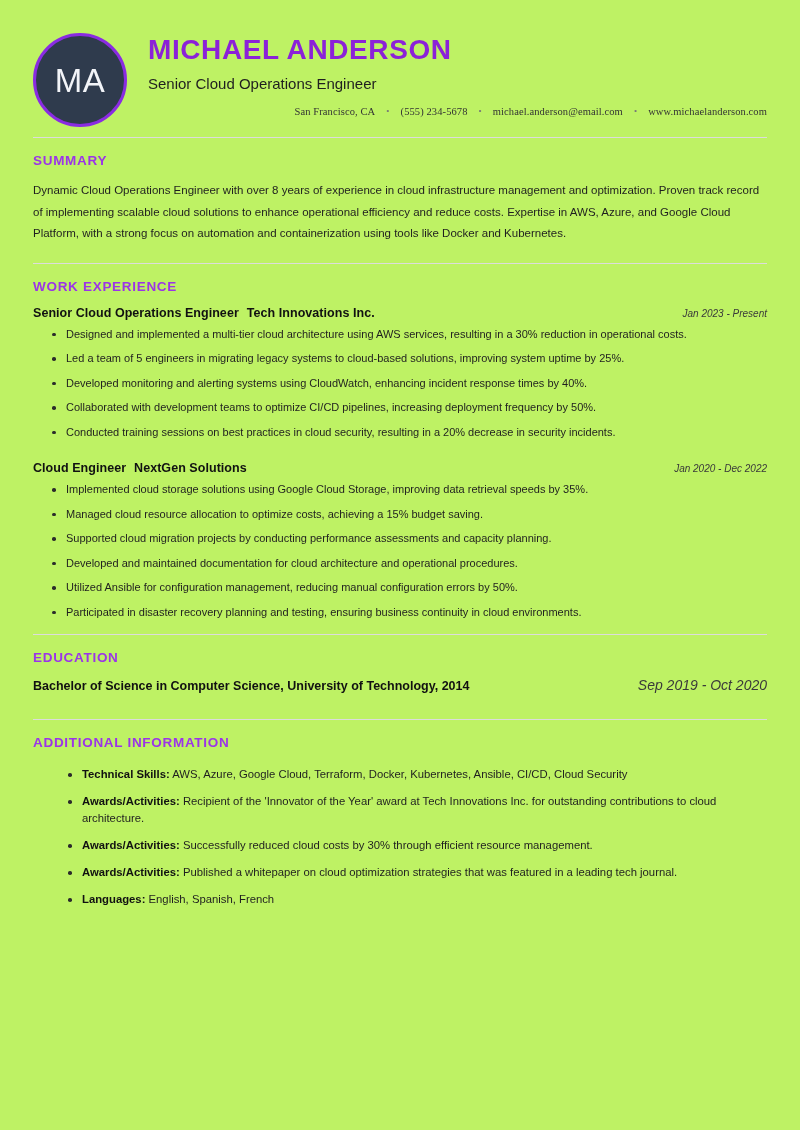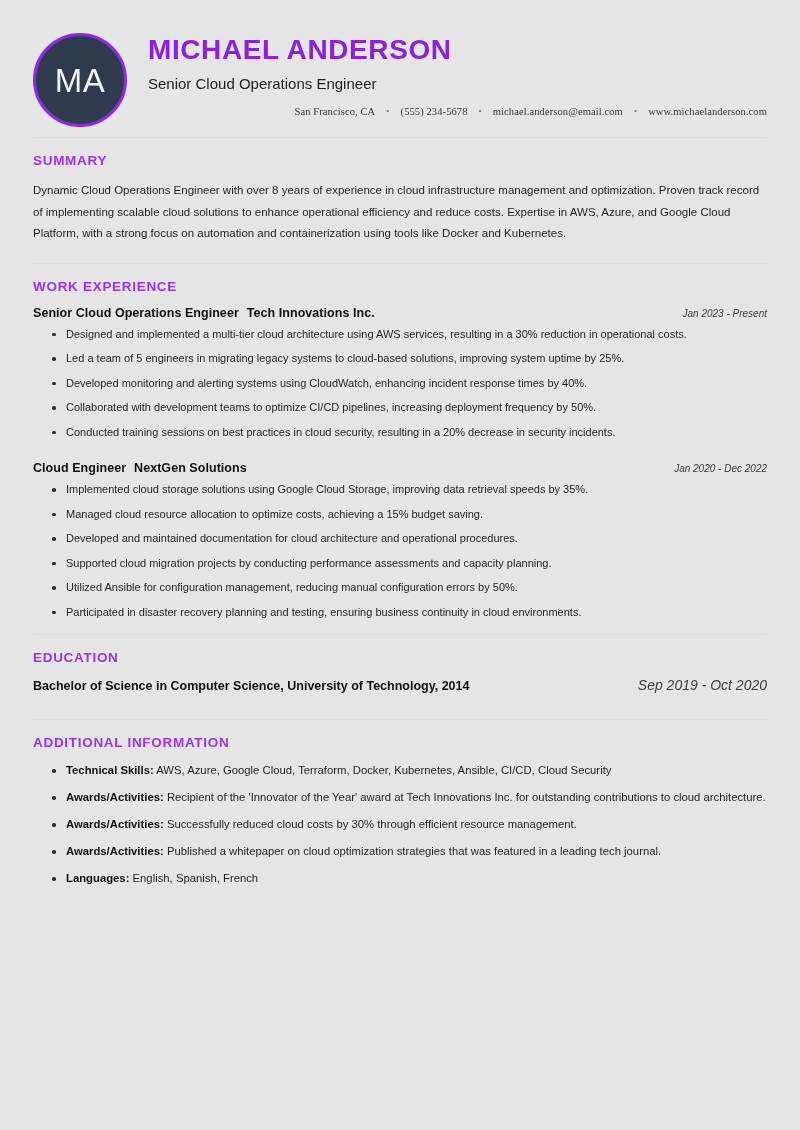--- a/index.html
+++ b/index.html
@@ -9,21 +9,21 @@
     background: #ffffff;
   }
   body {
     font-family: "Liberation Sans", sans-serif;
     color: #1a1a1a;
   }
   .page {
     width: 800px;
     height: 1130px;
     box-sizing: border-box;
-    background: #e5e5e5;
+    background: #bef264;
     position: relative;
     overflow: hidden;
     padding: 0 33px;
   }
 
   
   .header {
     display: flex;
     align-items: flex-start;
     padding-top: 31px;
@@ -175,21 +175,21 @@
   .edu-dates {
     font-size: 14px;
     font-style: italic;
     color: #3a3a3a;
     white-space: nowrap;
     padding-left: 14px;
   }
 
   
   ul.addl {
-    margin: 0;
+    margin: 16px;
     padding-left: 19px;
     list-style: none;
   }
   ul.addl li {
     position: relative;
     font-size: 11.3px;
     line-height: 1.5;
     color: #1f1f1f;
     margin-bottom: 10px;
     padding-left: 14px;
@@ -267,22 +267,22 @@
     <div class="job">
       <div class="job-head">
         <div class="job-head-left">
           <span>Cloud Engineer</span><span class="job-company">NextGen Solutions</span>
         </div>
         <div class="job-dates">Jan 2020 - Dec 2022</div>
       </div>
       <ul class="bullets">
         <li>Implemented cloud storage solutions using Google Cloud Storage, improving data retrieval speeds by 35%.</li>
         <li>Managed cloud resource allocation to optimize costs, achieving a 15% budget saving.</li>
+        <li>Supported cloud migration projects by conducting performance assessments and capacity planning.</li>
         <li>Developed and maintained documentation for cloud architecture and operational procedures.</li>
-        <li>Supported cloud migration projects by conducting performance assessments and capacity planning.</li>
         <li>Utilized Ansible for configuration management, reducing manual configuration errors by 50%.</li>
         <li>Participated in disaster recovery planning and testing, ensuring business continuity in cloud environments.</li>
       </ul>
     </div>
   </div>
 
   <div class="divider"></div>
 
   <div class="section">
     <h2 class="section-title">EDUCATION</h2>

